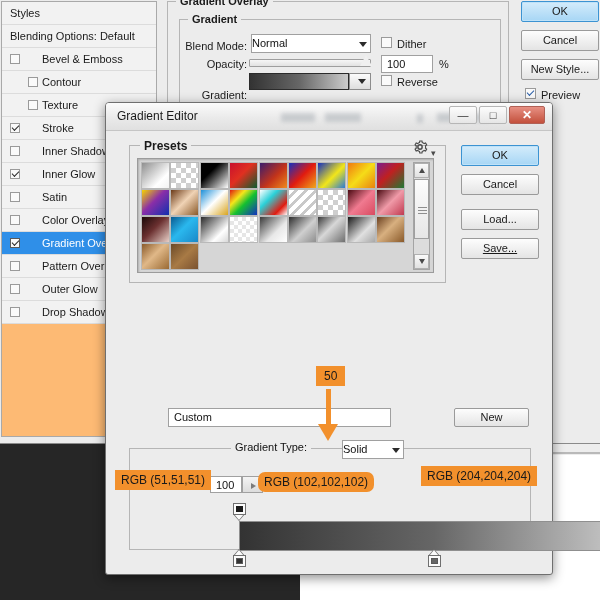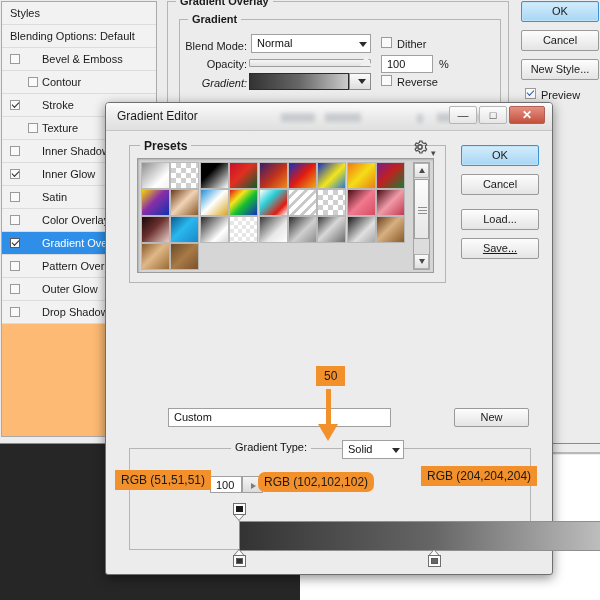--- a/index.html
+++ b/index.html
@@ -46,21 +46,21 @@
   
   .grp{position:absolute;border:1px solid #b5b5b5;}
   .grp-title{position:absolute;background:#ececec;padding:0 4px;
      font-weight:bold;font-size:11px;color:#1a1a1a;top:-7px;left:8px;white-space:nowrap;}
 
   #g-outer{left:170px;top:8px;width:340px;height:300px;}
   #g-inner{left:182px;top:26px;width:320px;height:275px;}
 
   .fld-lbl{position:absolute;font-size:11px;color:#1a1a1a;text-align:right;white-space:nowrap;}
   .sel-box{position:absolute;background:#fff;border:1px solid #a0a0a0;box-sizing:border-box;
-      font-size:11px;line-height:17px;padding-left:5px;color:#111;}
+      font-size:11px;line-height:17px;color:#111;}
   .sel-arrow{position:absolute;right:3px;top:7px;width:0;height:0;
       border-left:4px solid transparent;border-right:4px solid transparent;
       border-top:5px solid #2b2b2b;}
   .num-box{position:absolute;background:#fff;border:1px solid #a0a0a0;box-sizing:border-box;
       font-size:11px;line-height:16px;padding-left:5px;color:#111;}
   .chk{position:absolute;width:11px;height:11px;border:1px solid #9a9a9a;background:#fafafa;box-sizing:border-box;}
   .chk.on:after{content:"";position:absolute;left:1px;top:1px;width:6px;height:3px;
     border-left:1.6px solid #2b5fa8;border-bottom:1.6px solid #2b5fa8;transform:rotate(-45deg);}
   .chk-lbl{position:absolute;font-size:11px;color:#1a1a1a;white-space:nowrap;}
 
@@ -196,22 +196,22 @@
 </div>
 
 <div id="lsd">
 
   <div id="styles-panel">
     <div id="styles-rows">
         <div class="srow header"><span class="lbl">Styles</span></div>
         <div class="srow header"><span class="lbl">Blending Options: Default</span></div>
         <div class="srow check"><span class="cbx"></span><span class="lbl">Bevel &amp; Emboss</span></div>
         <div class="srow check indent"><span class="cbx"></span><span class="lbl">Contour</span></div>
+        <div class="srow check indent"><span class="cbx"></span><span class="lbl">Texture</span></div>
         <div class="srow check"><span class="cbx on"></span><span class="lbl">Stroke</span></div>
-        <div class="srow check indent"><span class="cbx"></span><span class="lbl">Texture</span></div>
         <div class="srow check"><span class="cbx"></span><span class="lbl">Inner Shadow</span></div>
         <div class="srow check"><span class="cbx on"></span><span class="lbl">Inner Glow</span></div>
         <div class="srow check"><span class="cbx"></span><span class="lbl">Satin</span></div>
         <div class="srow check"><span class="cbx"></span><span class="lbl">Color Overlay</span></div>
         <div class="srow check sel"><span class="cbx on"></span><span class="lbl">Gradient Overlay</span></div>
         <div class="srow check"><span class="cbx"></span><span class="lbl">Pattern Overlay</span></div>
         <div class="srow check"><span class="cbx"></span><span class="lbl">Outer Glow</span></div>
         <div class="srow check"><span class="cbx"></span><span class="lbl">Drop Shadow</span></div>
       </div>
   </div>
@@ -232,21 +232,21 @@
   <span class="chk-lbl" style="left:400px;top:45px;">Dither</span>
 
   <span class="fld-lbl" style="left:182px;top:65px;width:68px;">Opacity:</span>
   <div id="op-track"></div>
   <div id="op-thumb"></div>
   <div class="num-box" style="left:384px;top:62px;width:52px;height:18px;">
     <span>100</span>
   </div>
   <span class="chk-lbl" style="left:442px;top:65px;">%</span>
 
-  <span class="fld-lbl" style="left:182px;top:84px;width:68px;font-style:italic;">Gradient:</span>
+  <span class="fld-lbl" style="left:182px;top:96px;width:68px;">Gradient:</span>
   <div id="grad-swatch" style="background: linear-gradient(to right, rgb(51, 51, 51) 0%, rgb(102, 102, 102) 50%, rgb(204, 204, 204) 100%);"></div>
   <div id="grad-swatch-btn">
     <span class="sel-arrow" style="right:4px;top:5px;"></span>
   </div>
   <div class="chk" style="left:384px;top:82px;"></div>
   <span class="chk-lbl" style="left:400px;top:83px;">Reverse</span>
 
   <div class="btn primary" style="left:524px;top:8px;width:78px;height:21px;line-height:19px;">OK</div>
   <div class="btn" style="left:524px;top:37px;width:78px;height:21px;line-height:19px;">Cancel</div>
   <div class="btn" style="left:524px;top:66px;width:78px;height:21px;line-height:19px;">New Style...</div>

